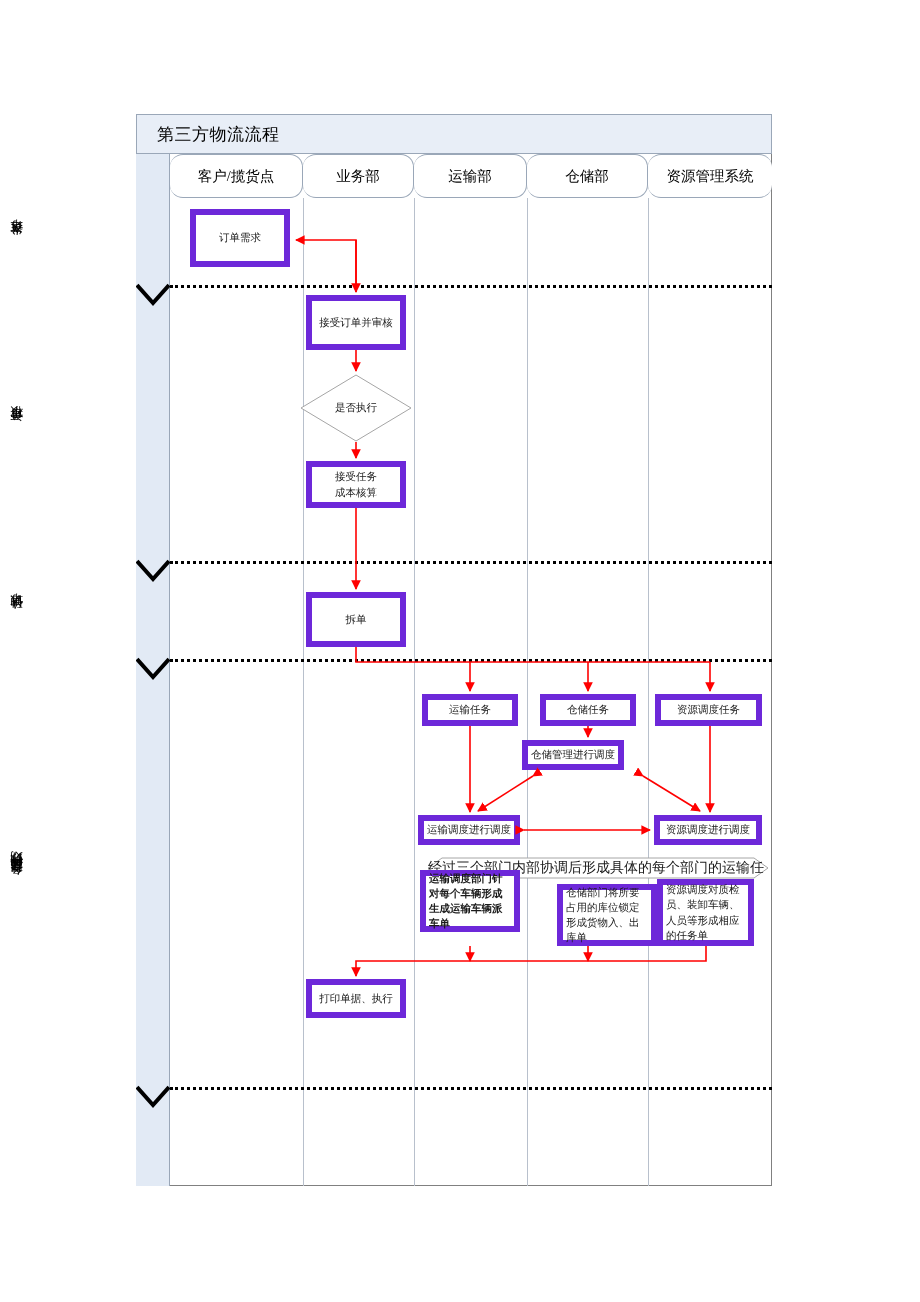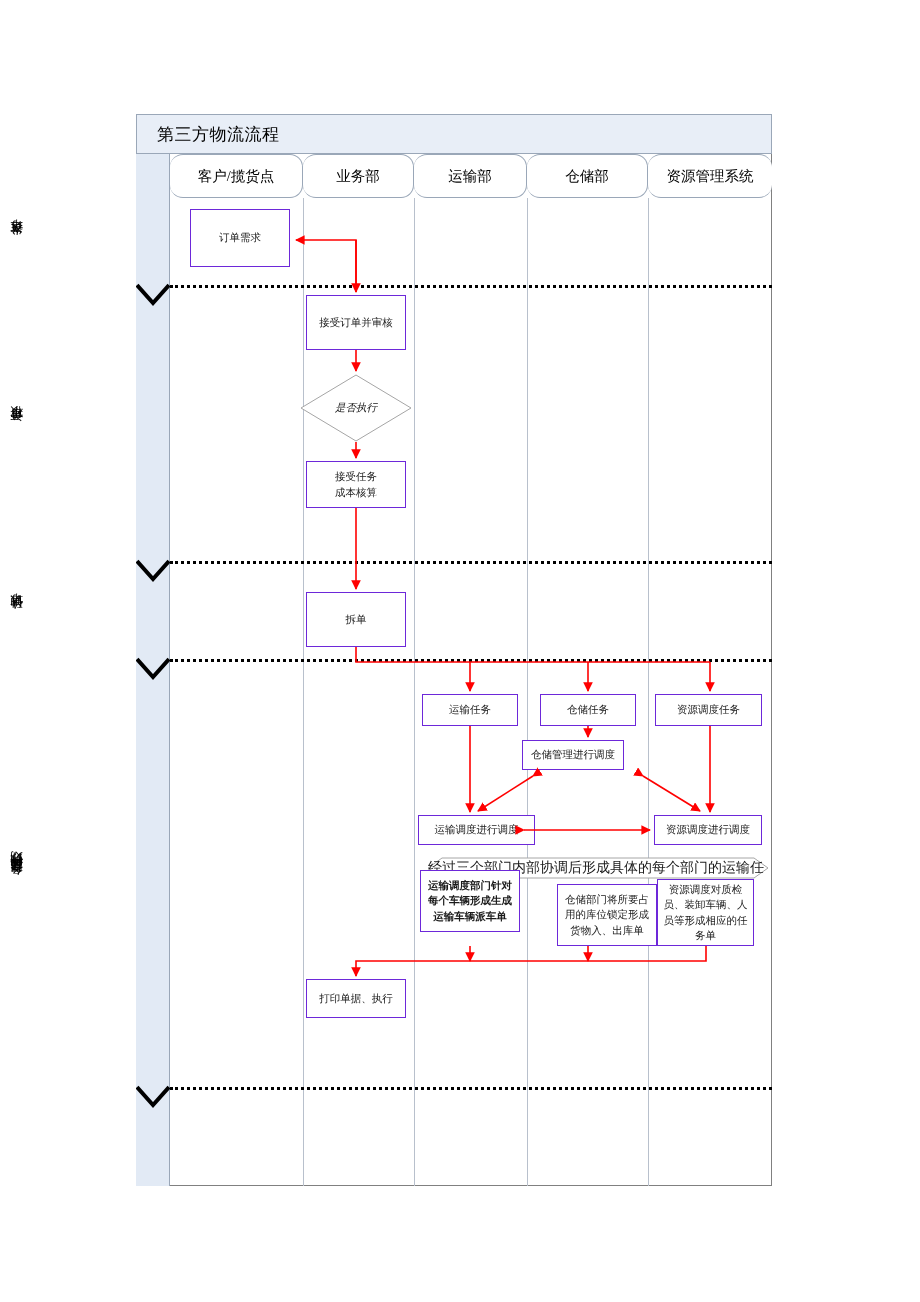--- a/index.html
+++ b/index.html
@@ -128,36 +128,34 @@
     left: 170px;
     width: 602px;
     height: 0;
     border-top: 3px dotted #000000;
   }
 
   
   .box {
     position: absolute;
     box-sizing: border-box;
-    border: 1px solid #6d28d9;
+    border: 6px solid #6d28d9;
     background: #ffffff;
     display: flex;
     align-items: center;
     justify-content: center;
-    text-align: center;
     font-size: 10.5px;
     line-height: 1.45;
     color: #1a1a1a;
     padding: 2px 3px;
   }
 
   .diamond {
     position: absolute;
     box-sizing: border-box;
-    font-style: italic;
   }
   .diamond .d-shape {
     position: absolute;
     left: 0; top: 0;
     width: 100%; height: 100%;
   }
   .diamond .d-text {
     position: absolute;
     left: 0; top: 0;
     width: 100%; height: 100%;
@@ -263,21 +261,21 @@
   <div class="box" style="left:306px;top:592px;width:100px;height:55px;">拆单</div>
 
   <div class="box" style="left:422px;top:694px;width:96px;height:32px;">运输任务</div>
 
   <div class="box" style="left:540px;top:694px;width:96px;height:32px;">仓储任务</div>
 
   <div class="box" style="left:655px;top:694px;width:107px;height:32px;">资源调度任务</div>
 
   <div class="box" style="left:522px;top:740px;width:102px;height:30px;">仓储管理进行调度</div>
 
-  <div class="box" style="left:418px;top:815px;width:117px;height:30px;">运输调度进行调度</div>
+  <div class="box" style="left:418px;top:815px;width:102px;height:30px;">运输调度进行调度</div>
 
   <div class="box" style="left:654px;top:815px;width:108px;height:30px;">资源调度进行调度</div>
 
   <div class="banner" style="left:428px;top:857px;width:340px;height:22px;">
     <svg width="340" height="22" viewBox="0 0 340 22" preserveAspectRatio="none" style="display:block;">
       <polygon points="0,11 14,1 326,1 340,11 326,21 14,21" fill="#ffffff" stroke="#a6a6a6" stroke-width="1"></polygon>
     </svg>
     <div class="b-text">经过三个部门内部协调后形成具体的每个部门的运输任务</div>
   </div>
 

